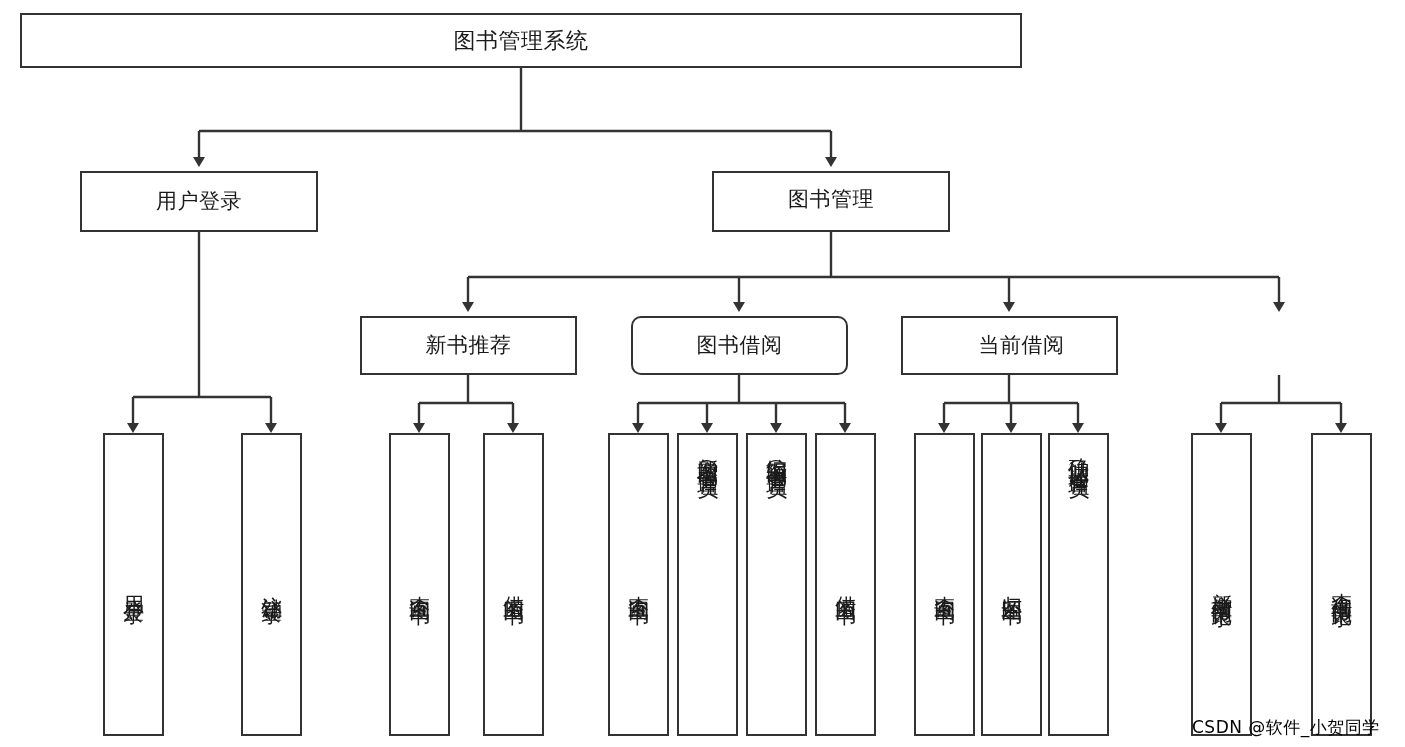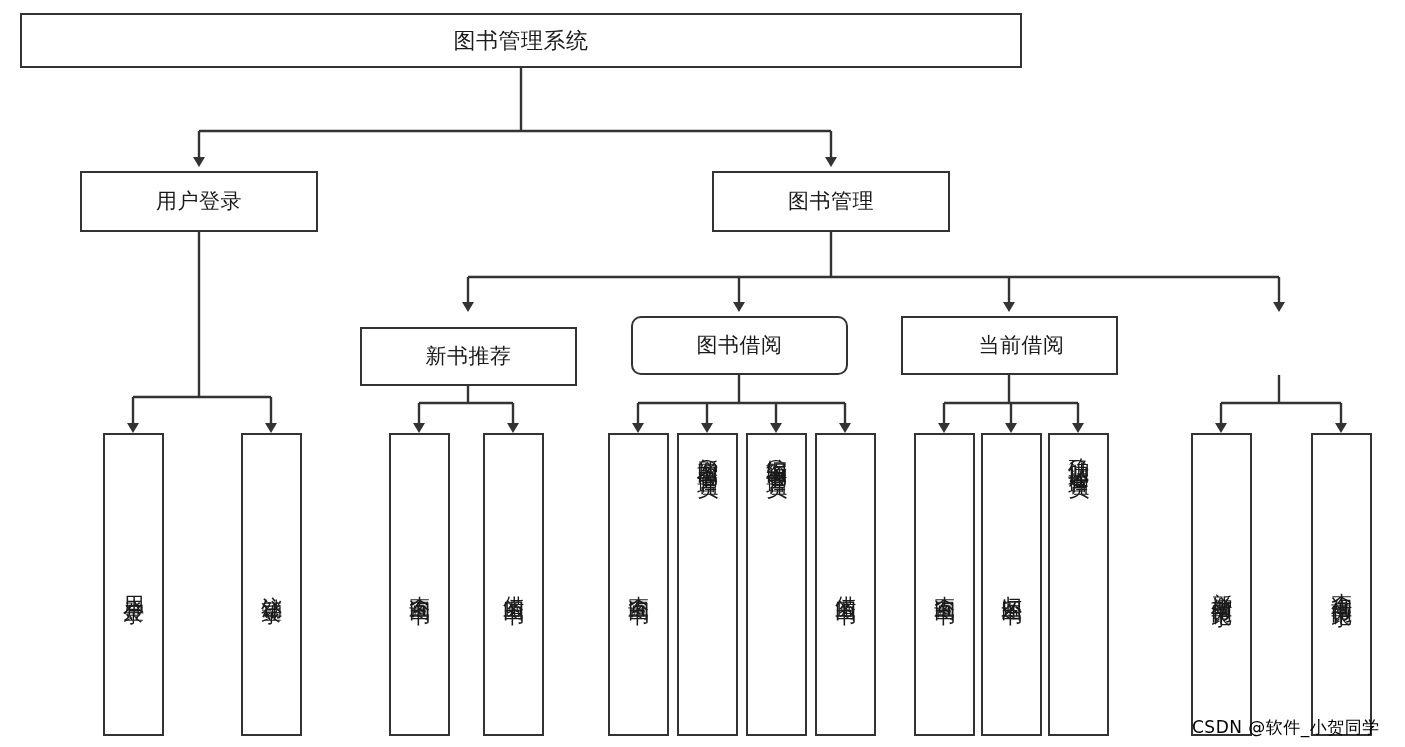--- a/index.html
+++ b/index.html
@@ -132,25 +132,25 @@
   </svg>
 
   <div class="node horiz root" style="left:20px;top:13px;width:1002px;height:55px;">
     <span class="label">图书管理系统</span>
   </div>
 
   <div class="node horiz" style="left:80px;top:171px;width:238px;height:61px;">
     <span class="label">用户登录</span>
   </div>
 
-  <div class="node horiz" style="left:712px;top:171px;width:238px;height:61px;">
+  <div class="node horiz" style="left:712px;top:171px;width:238px;height:61px;font-family:Liberation Mono, monospace;">
     <span class="label">图书管理</span>
   </div>
 
-  <div class="node horiz" style="left:360px;top:327px;width:217px;height:59px;">
+  <div class="node horiz" style="left:360px;top:316px;width:217px;height:59px;">
     <span class="label">新书推荐</span>
   </div>
 
   <div class="node horiz" style="left:631px;top:316px;width:217px;height:59px;border-radius:10px;">
     <span class="label">图书借阅</span>
   </div>
 
   <div class="node horiz" style="left:901px;top:316px;width:217px;height:59px;padding-left:24px;">
     <span class="label">当前借阅</span>
   </div>

